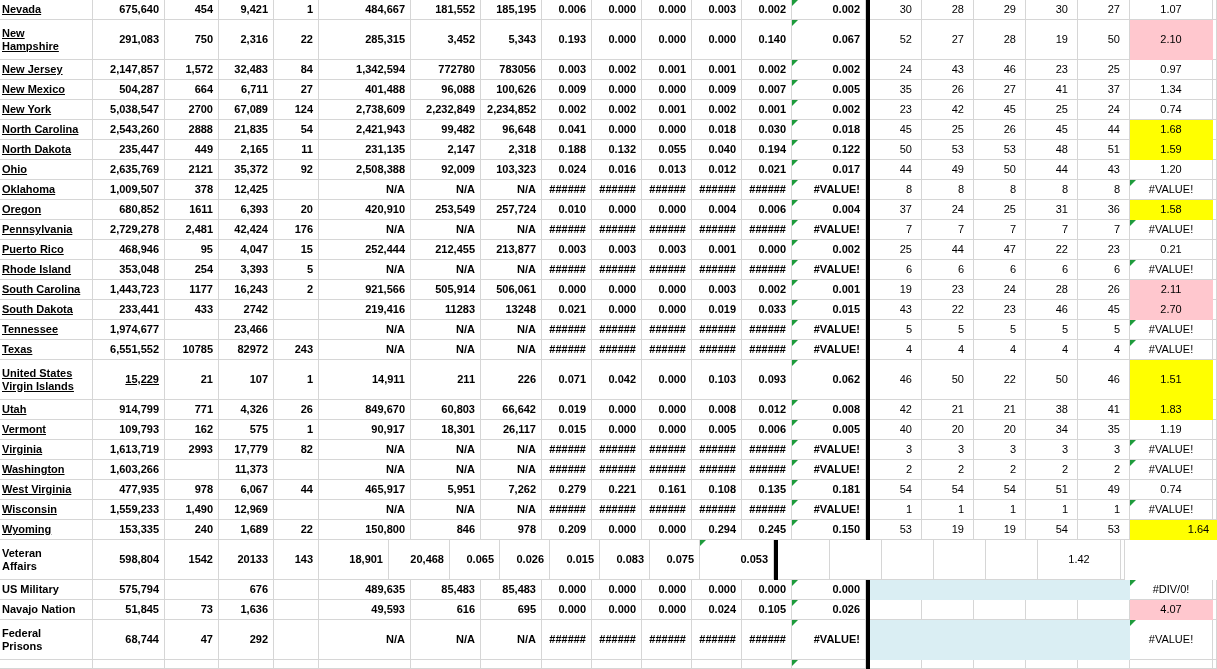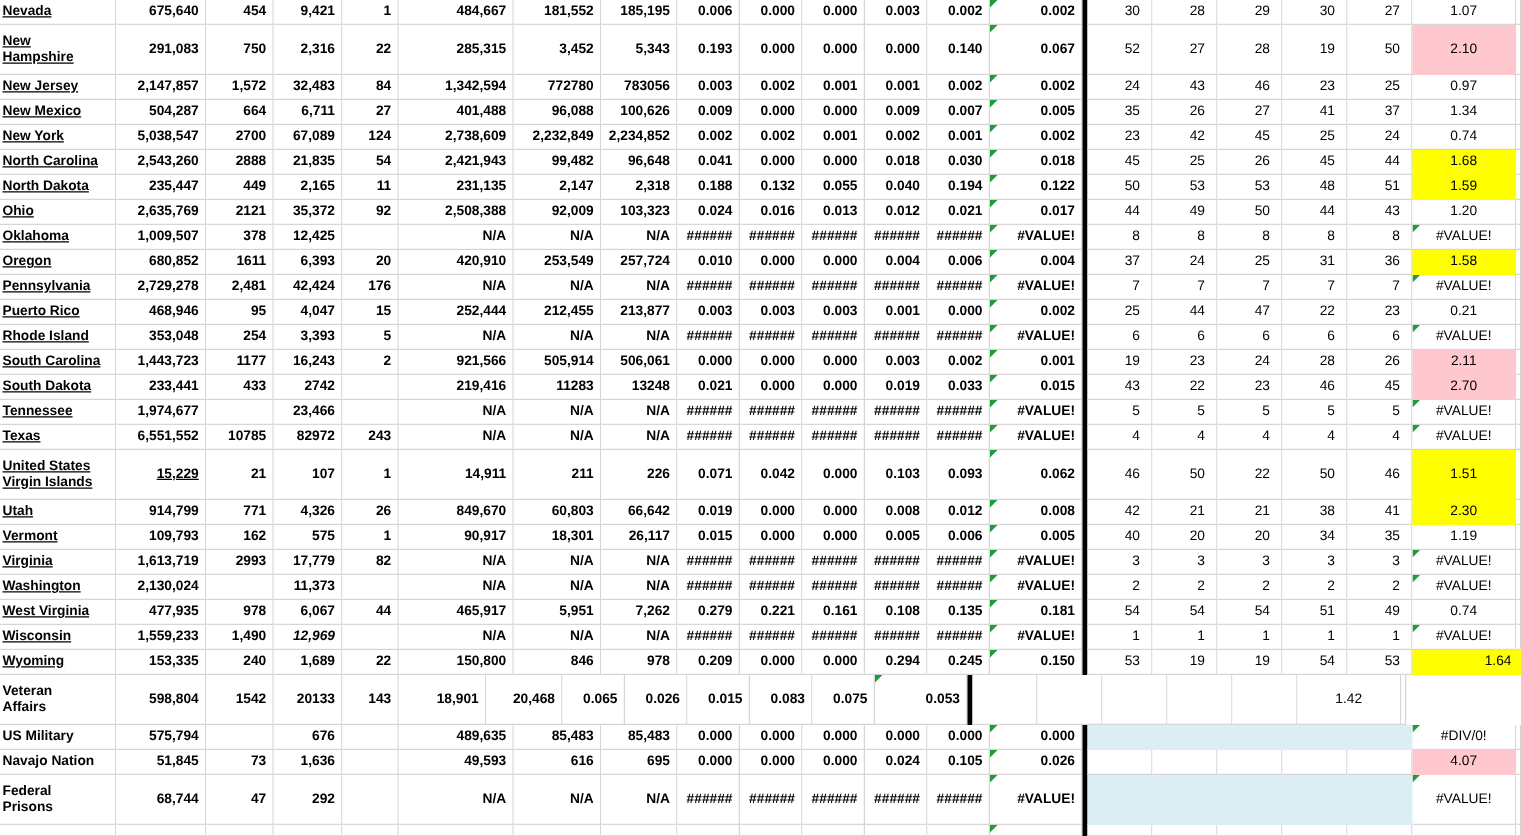--- a/index.html
+++ b/index.html
@@ -486,21 +486,21 @@
       <div class="cell num" style="width: 50px; height: 20px;">0.000</div>
       <div class="cell num" style="width: 50px; height: 20px;">0.008</div>
       <div class="cell num" style="width: 50px; height: 20px;">0.012</div>
       <div class="cell num avg" style="width: 74px; height: 20px;">0.008<span class="tri"></span></div>
       <div class="cell divider" style="width: 4px; height: 20px;"></div>
       <div class="cell rank" style="width: 52px; height: 20px;">42</div>
       <div class="cell rank" style="width: 52px; height: 20px;">21</div>
       <div class="cell rank" style="width: 52px; height: 20px;">21</div>
       <div class="cell rank" style="width: 52px; height: 20px;">38</div>
       <div class="cell rank" style="width: 52px; height: 20px;">41</div>
-      <div class="cell score bg-yellow" style="width: 83px; height: 20px;">2.30</div>
+      <div class="cell score bg-yellow" style="width: 83px; height: 20px;">1.83</div>
       <div class="cell " style="width: 4px; height: 20px;"></div>
     </div>
     <div class="row">
       <div class="cell name u" style="width: 93px; height: 20px;">Vermont</div>
       <div class="cell num" style="width: 72px; height: 20px;">109,793</div>
       <div class="cell num" style="width: 54px; height: 20px;">162</div>
       <div class="cell num" style="width: 55px; height: 20px;">575</div>
       <div class="cell num" style="width: 45px; height: 20px;">1</div>
       <div class="cell num" style="width: 92px; height: 20px;">90,917</div>
       <div class="cell num" style="width: 70px; height: 20px;">18,301</div>
@@ -539,21 +539,21 @@
       <div class="cell rank" style="width: 52px; height: 20px;">3</div>
       <div class="cell rank" style="width: 52px; height: 20px;">3</div>
       <div class="cell rank" style="width: 52px; height: 20px;">3</div>
       <div class="cell rank" style="width: 52px; height: 20px;">3</div>
       <div class="cell rank" style="width: 52px; height: 20px;">3</div>
       <div class="cell score" style="width: 83px; height: 20px;">#VALUE!<span class="tri"></span></div>
       <div class="cell " style="width: 4px; height: 20px;"></div>
     </div>
     <div class="row">
       <div class="cell name u" style="width: 93px; height: 20px;">Washington</div>
-      <div class="cell num" style="width: 72px; height: 20px;">2,130,024</div>
+      <div class="cell num" style="width: 72px; height: 20px;">1,603,266</div>
       <div class="cell num" style="width: 54px; height: 20px;"></div>
       <div class="cell num" style="width: 55px; height: 20px;">11,373</div>
       <div class="cell num" style="width: 45px; height: 20px;"></div>
       <div class="cell num" style="width: 92px; height: 20px;">N/A</div>
       <div class="cell num" style="width: 70px; height: 20px;">N/A</div>
       <div class="cell num" style="width: 61px; height: 20px;">N/A</div>
       <div class="cell num" style="width: 50px; height: 20px;">######</div>
       <div class="cell num" style="width: 50px; height: 20px;">######</div>
       <div class="cell num" style="width: 50px; height: 20px;">######</div>
       <div class="cell num" style="width: 50px; height: 20px;">######</div>
@@ -589,21 +589,21 @@
       <div class="cell rank" style="width: 52px; height: 20px;">54</div>
       <div class="cell rank" style="width: 52px; height: 20px;">51</div>
       <div class="cell rank" style="width: 52px; height: 20px;">49</div>
       <div class="cell score" style="width: 83px; height: 20px;">0.74</div>
       <div class="cell " style="width: 4px; height: 20px;"></div>
     </div>
     <div class="row">
       <div class="cell name u" style="width: 93px; height: 20px;">Wisconsin</div>
       <div class="cell num" style="width: 72px; height: 20px;">1,559,233</div>
       <div class="cell num" style="width: 54px; height: 20px;">1,490</div>
-      <div class="cell num" style="width: 55px; height: 20px; font-style: italic;">12,969</div>
+      <div class="cell num" style="width: 55px; height: 20px;">12,969</div>
       <div class="cell num" style="width: 45px; height: 20px;"></div>
       <div class="cell num" style="width: 92px; height: 20px;">N/A</div>
       <div class="cell num" style="width: 70px; height: 20px;">N/A</div>
       <div class="cell num" style="width: 61px; height: 20px;">N/A</div>
       <div class="cell num" style="width: 50px; height: 20px;">######</div>
       <div class="cell num" style="width: 50px; height: 20px;">######</div>
       <div class="cell num" style="width: 50px; height: 20px;">######</div>
       <div class="cell num" style="width: 50px; height: 20px;">######</div>
       <div class="cell num" style="width: 50px; height: 20px;">######</div>
       <div class="cell num avg" style="width: 74px; height: 20px;">#VALUE!<span class="tri"></span></div>

